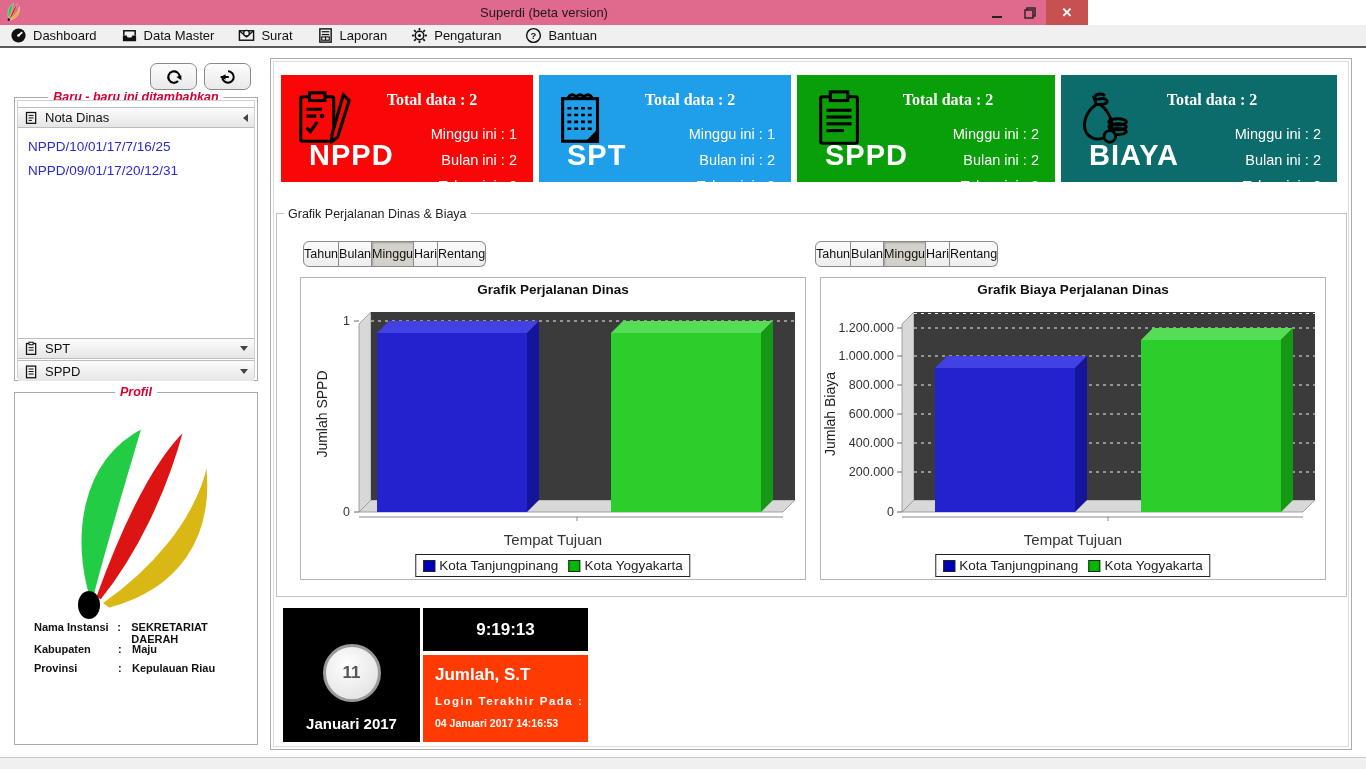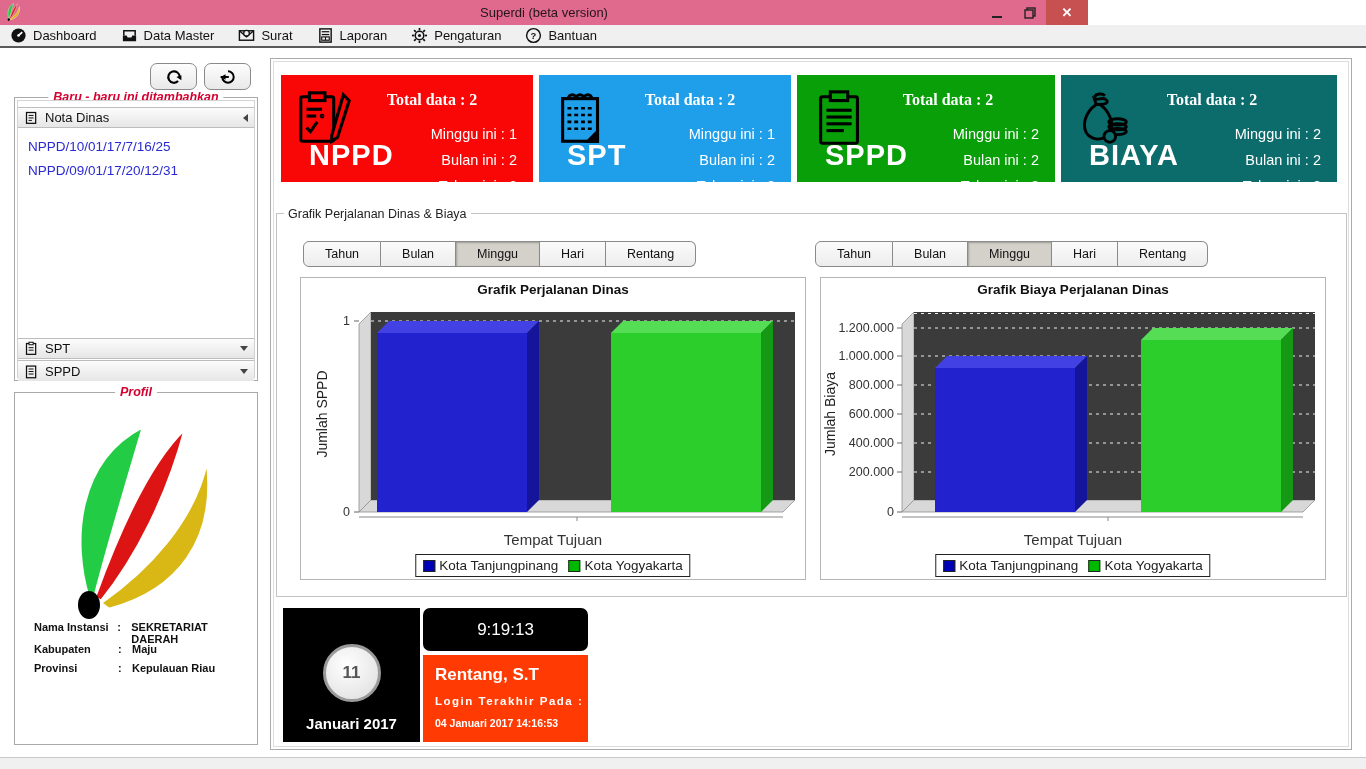--- a/index.html
+++ b/index.html
@@ -49,42 +49,42 @@
   .card-sppd { left:797px; width:258px; background:#089F08; }
   .card-biaya{ left:1061px; width:276px; background:#0C6B6B; }
 
   
   .groupbox { position:absolute; left:276px; top:213px; width:1071px; height:384px; border:1px solid #c3c3c3; box-shadow:inset 0 0 0 1px #ffffff; }
   .groupbox-label { position:absolute; left:284px; top:207px; background:#fff; padding:0 4px; font-size:12.5px; color:#222; }
 
   
   .togglegroup { position:absolute; top:241px; display:flex; }
   .tg-left { left:303px; } .tg-right { left:815px; }
-  .tbtn { height:26px; padding:0 21px; display:flex; align-items:center; font-size:12.5px; color:#111; background:linear-gradient(#fbfbfb,#ededed); border:1px solid #8a8a8a; border-left:none; cursor:default; }
+  .tbtn { height:26px; padding:0 0; display:flex; align-items:center; font-size:12.5px; color:#111; background:linear-gradient(#fbfbfb,#ededed); border:1px solid #8a8a8a; border-left:none; cursor:default; }
   .tbtn:first-child { border-left:1px solid #8a8a8a; border-radius:6px 0 0 6px; }
   .tbtn:last-child { border-radius:0 6px 6px 0; }
   .tbtn.sel { background:#d3d1ca; box-shadow:inset 1px 1px 2px rgba(0,0,0,.25); }
 
   
   .chartbox { position:absolute; top:277px; width:506px; height:303px; background:#fff; border:1px solid #b5b5b5; }
   .cb-left { left:300px; } .cb-right { left:820px; }
   .chart-title { position:absolute; top:4px; left:0; width:100%; text-align:center; font-size:13.5px; font-weight:bold; color:#111; }
   .chart-svg { position:absolute; left:0; top:20px; }
   .x-title { position:absolute; top:253px; left:0; width:100%; text-align:center; font-size:15px; color:#333; }
   .legend { position:absolute; top:276px; left:50%; transform:translateX(-50%); border:1px solid #222; background:#fff; display:flex; align-items:center; gap:10px; padding:3px 7px; font-size:13.5px; color:#222; white-space:nowrap; }
   .legend .entry { display:flex; align-items:center; gap:4px; }
   .lg-sq { width:12px; height:12px; border:1px solid #222; }
   .lg-blue { background:#0000B8; } .lg-green { background:#00B800; }
 
   
   .cal { position:absolute; left:283px; top:608px; width:137px; height:134px; background:#000; color:#fff; }
   .cal .day { position:absolute; top:12px; width:100%; text-align:center; font-weight:bold; font-size:14px;margin-top:30px; }
   .cal .circle { position:absolute; left:50%; top:36px; transform:translateX(-50%); width:58px; height:58px; border-radius:50%; background:radial-gradient(circle at 40% 35%, #ffffff, #dcdcdc); border:3px solid #9a9a9a; display:flex; align-items:center; justify-content:center; color:#555; font-size:17px; font-weight:bold; }
   .cal .month { position:absolute; bottom:10px; width:100%; text-align:center; font-weight:bold; font-size:15px; }
-  .clock { position:absolute; left:423px; top:608px; width:165px; height:43px; background:#000; color:#fff; display:flex; align-items:center; justify-content:center; font-size:17px; font-weight:normal;border-radius:7px; }
+  .clock { position:absolute; left:423px; top:608px; width:165px; height:43px; background:#000; color:#fff; display:flex; align-items:center; justify-content:center; font-size:17px; font-weight:bold; }
   .userbox { position:absolute; left:423px; top:655px; width:165px; height:87px; background:#FF3A02; color:#fff; }
   .userbox .uname { position:absolute; left:12px; top:10px; font-size:17px; font-weight:bold; }
   .userbox .ulabel { position:absolute; left:12px; top:40px; font-size:11.5px; font-weight:bold; letter-spacing:1.5px; }
   .userbox .utime { position:absolute; left:12px; top:62px; font-size:10.5px; font-weight:bold; }
 
   .statusbar { position:absolute; left:0; top:757px; width:1366px; height:12px; background:#f0f0f0; border-top:1px solid #c9c9c9; }
 
   svg text { font-family:"Liberation Sans",sans-serif; }
 </style>
 </head>
@@ -450,19 +450,19 @@
 
   <div class="cal">
     <div class="day">Rabu</div>
     <div class="circle">
         <span>11</span>
       </div>
     <div class="month">Januari 2017</div>
   </div>
   <div class="clock">9:19:13</div>
   <div class="userbox">
-    <div class="uname">Rentang, S.T</div>
+    <div class="uname">Jumlah, S.T</div>
     <div class="ulabel">Login Terakhir Pada :</div>
     <div class="utime">04 Januari 2017 14:16:53</div>
   </div>
 
   <div class="statusbar"></div>
 </div>
 
 </body></html>

